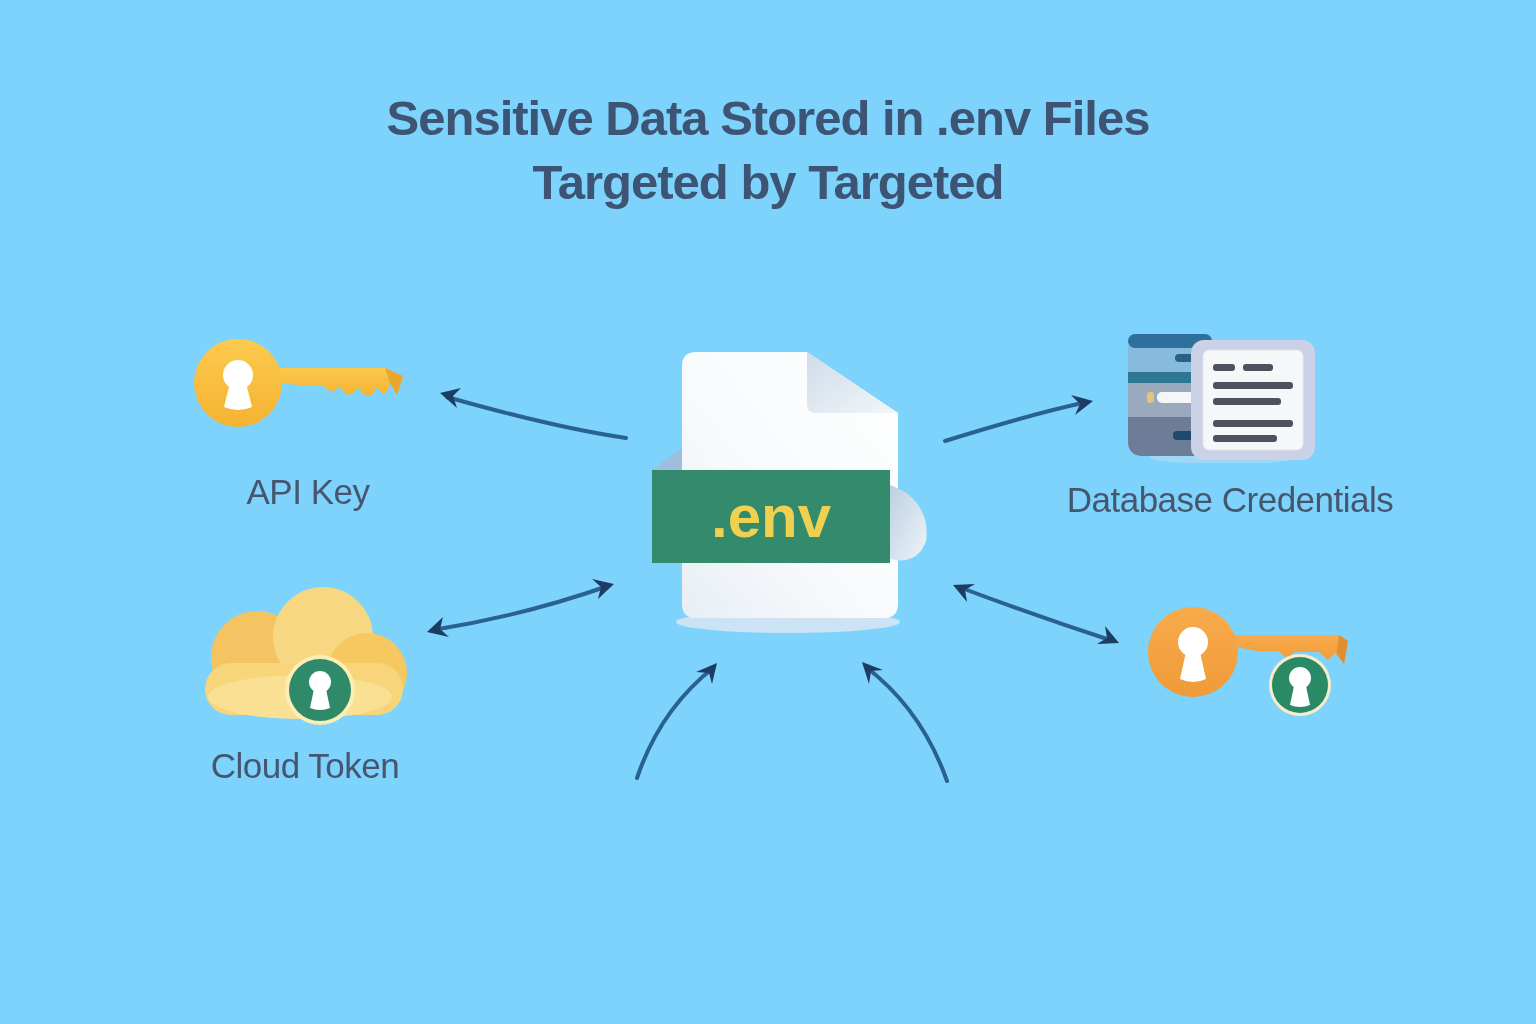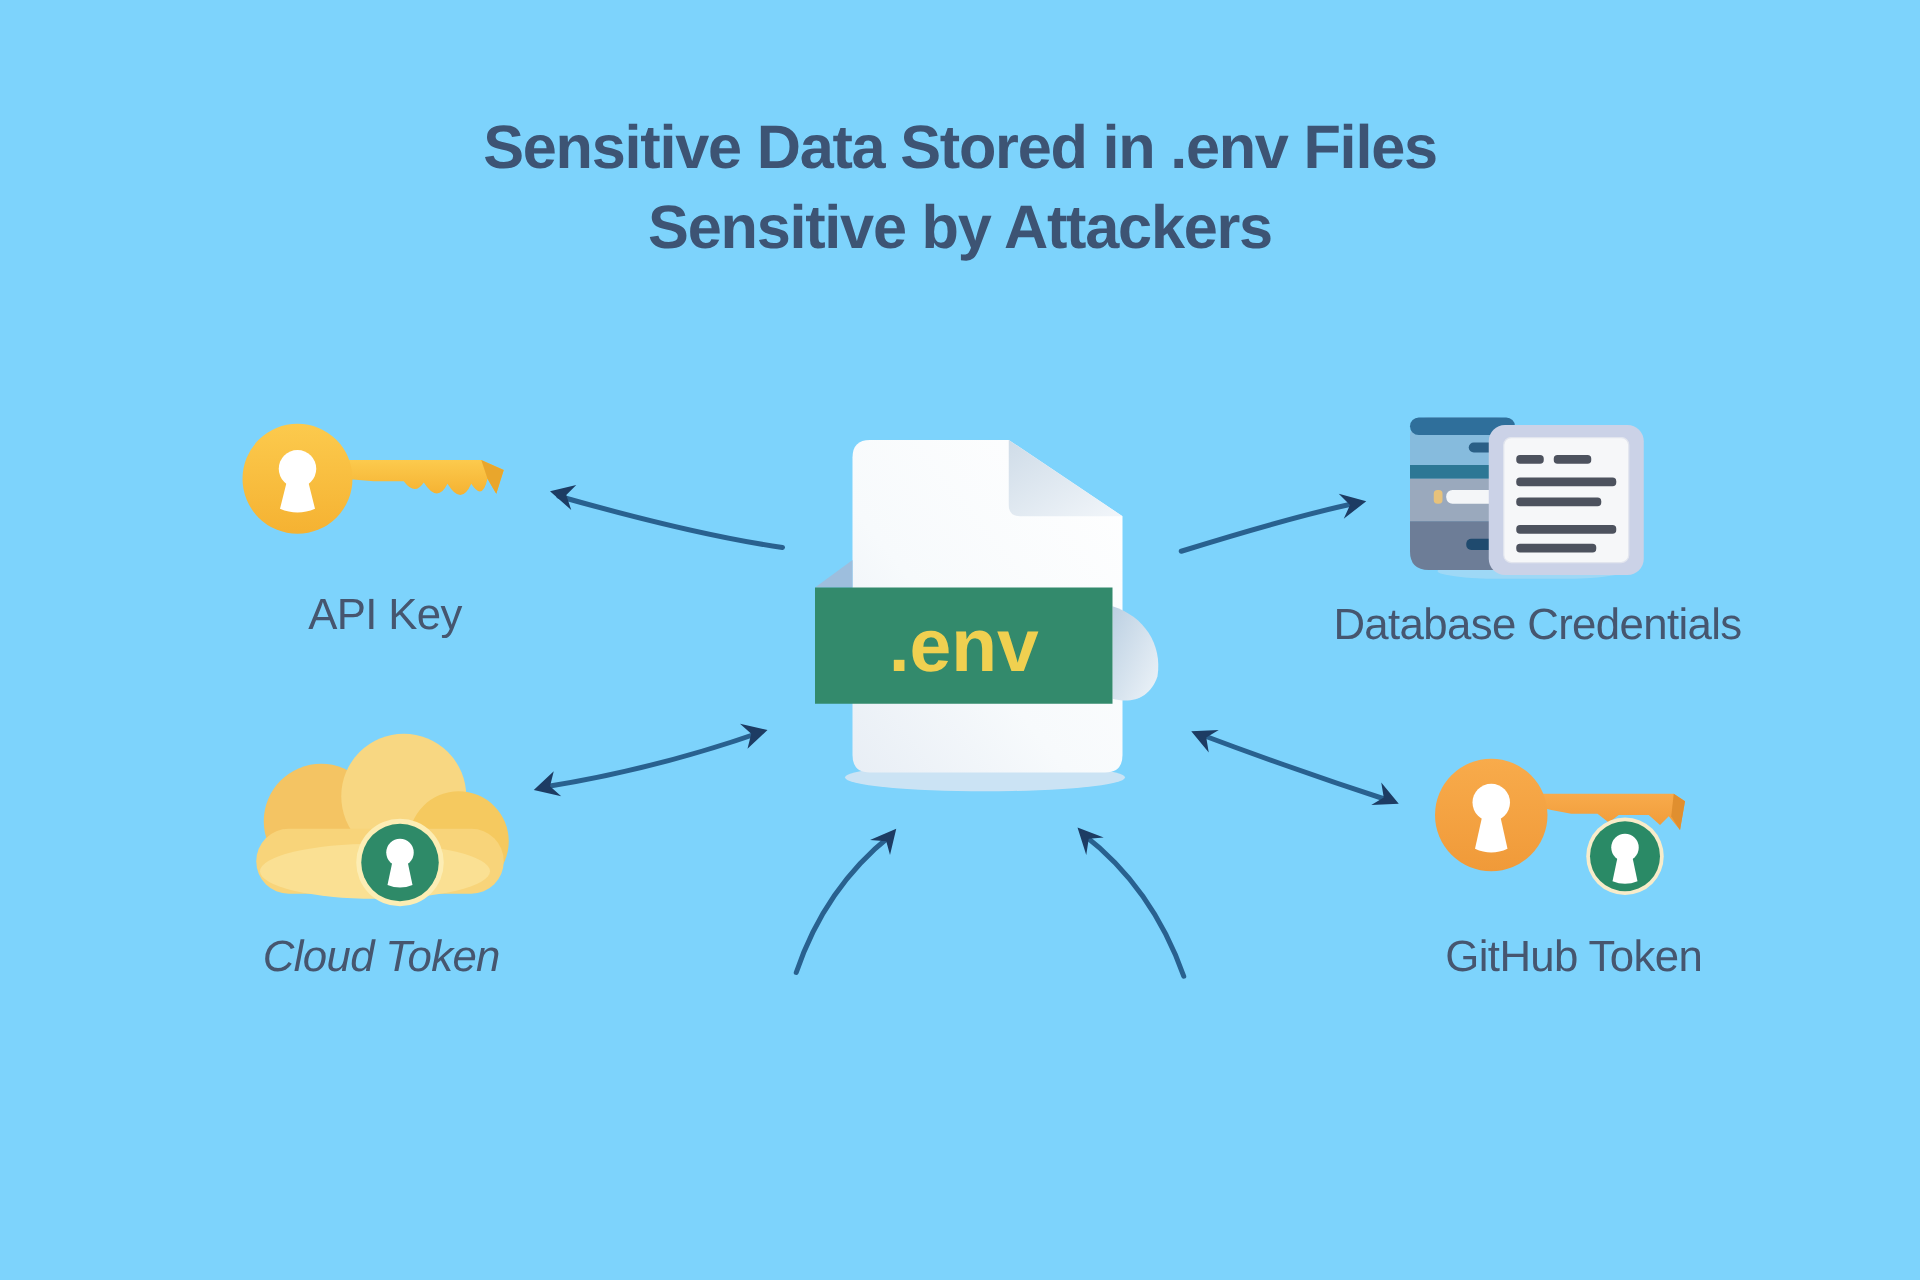--- a/index.html
+++ b/index.html
@@ -12,41 +12,41 @@
     position:absolute;left:0;top:86px;width:100%;
     text-align:center;color:#3d5474;font-weight:bold;
     font-size:49px;line-height:64px;letter-spacing:-1px;
   }
   .node-label{
     position:absolute;text-align:center;color:#46566f;
     font-size:35px;font-weight:400;letter-spacing:-0.5px;
   }
   .label-api{left:173px;top:458px;width:270px;margin-top:14px;}
   .label-db{left:1030px;top:480px;width:400px;}
-  .label-cloud{left:170px;top:746px;width:270px;font-style:italic;}
+  .label-cloud{left:170px;top:746px;width:270px;}
   .label-github{left:1109px;top:746px;width:300px;}
   .icon-svg{position:absolute;}
   .svg-api{left:193px;top:333px;}
   .svg-db{left:1125px;top:328px;}
   .svg-cloud{left:195px;top:585px;}
   .svg-github{left:1145px;top:595px;}
   .svg-center{left:630px;top:345px;}
   .arrow-layer{position:absolute;left:0;top:0;pointer-events:none;}
   .arrow-path{fill:none;stroke:#29618f;stroke-width:4;stroke-linecap:round;}
   .arrow-head{fill:#1d3c63;stroke:none;}
   .env-text{font-family:"Liberation Sans",sans-serif;font-weight:bold;}
 </style>
 </head>
 <body>
 
 <div class="canvas">
 
   <div class="title">
     <div>Sensitive Data Stored in .env Files</div>
-    <div>Sensitive by Attackers</div>
+    <div>Targeted by Targeted</div>
   </div>
 
   <svg class="arrow-layer" width="1536" height="1024" viewBox="0 0 1536 1024">
     <g>
       <path class="arrow-path" d="M626,438 C570,430 500,412 447,397"></path>
       <path class="arrow-head" d="M440,393 L461,388 L453,396 L457,408 Z"></path>
     </g>
     <g>
       <path class="arrow-path" d="M945,441 C990,427 1040,412 1087,402"></path>
       <path class="arrow-head" d="M1093,401 L1071,395 L1080,404 L1075,415 Z"></path>
@@ -158,15 +158,14 @@
     <path d="M88,40 L194,40 L203,46 L199,69 L190,58 L183,65 L174,57 L150,57 L142,63 L133,56 L112,56 L96,53 L88,51 Z" fill="url(#orangeGrad)"></path>
     <path d="M194,40 L203,46 L199,69 L192,58 Z" fill="#e08f2f"></path>
     <circle cx="48" cy="57" r="45" fill="url(#orangeGrad)"></circle>
     <circle cx="48" cy="47" r="15" fill="#ffffff"></circle>
     <path d="M41,57 L35,84 Q48,90 61,84 L55,57 Z" fill="#ffffff"></path>
     <circle cx="155" cy="90" r="31" fill="#f8ecca"></circle>
     <circle cx="155" cy="90" r="28" fill="#2a8a66"></circle>
     <circle cx="155" cy="83" r="11" fill="#ffffff"></circle>
     <path d="M149,91 L145,110 Q155,114 165,110 L161,91 Z" fill="#ffffff"></path>
   </svg>
-  <div class="node-label label-github">GitHub Token</div>
 
 </div>
 
 </body></html>

